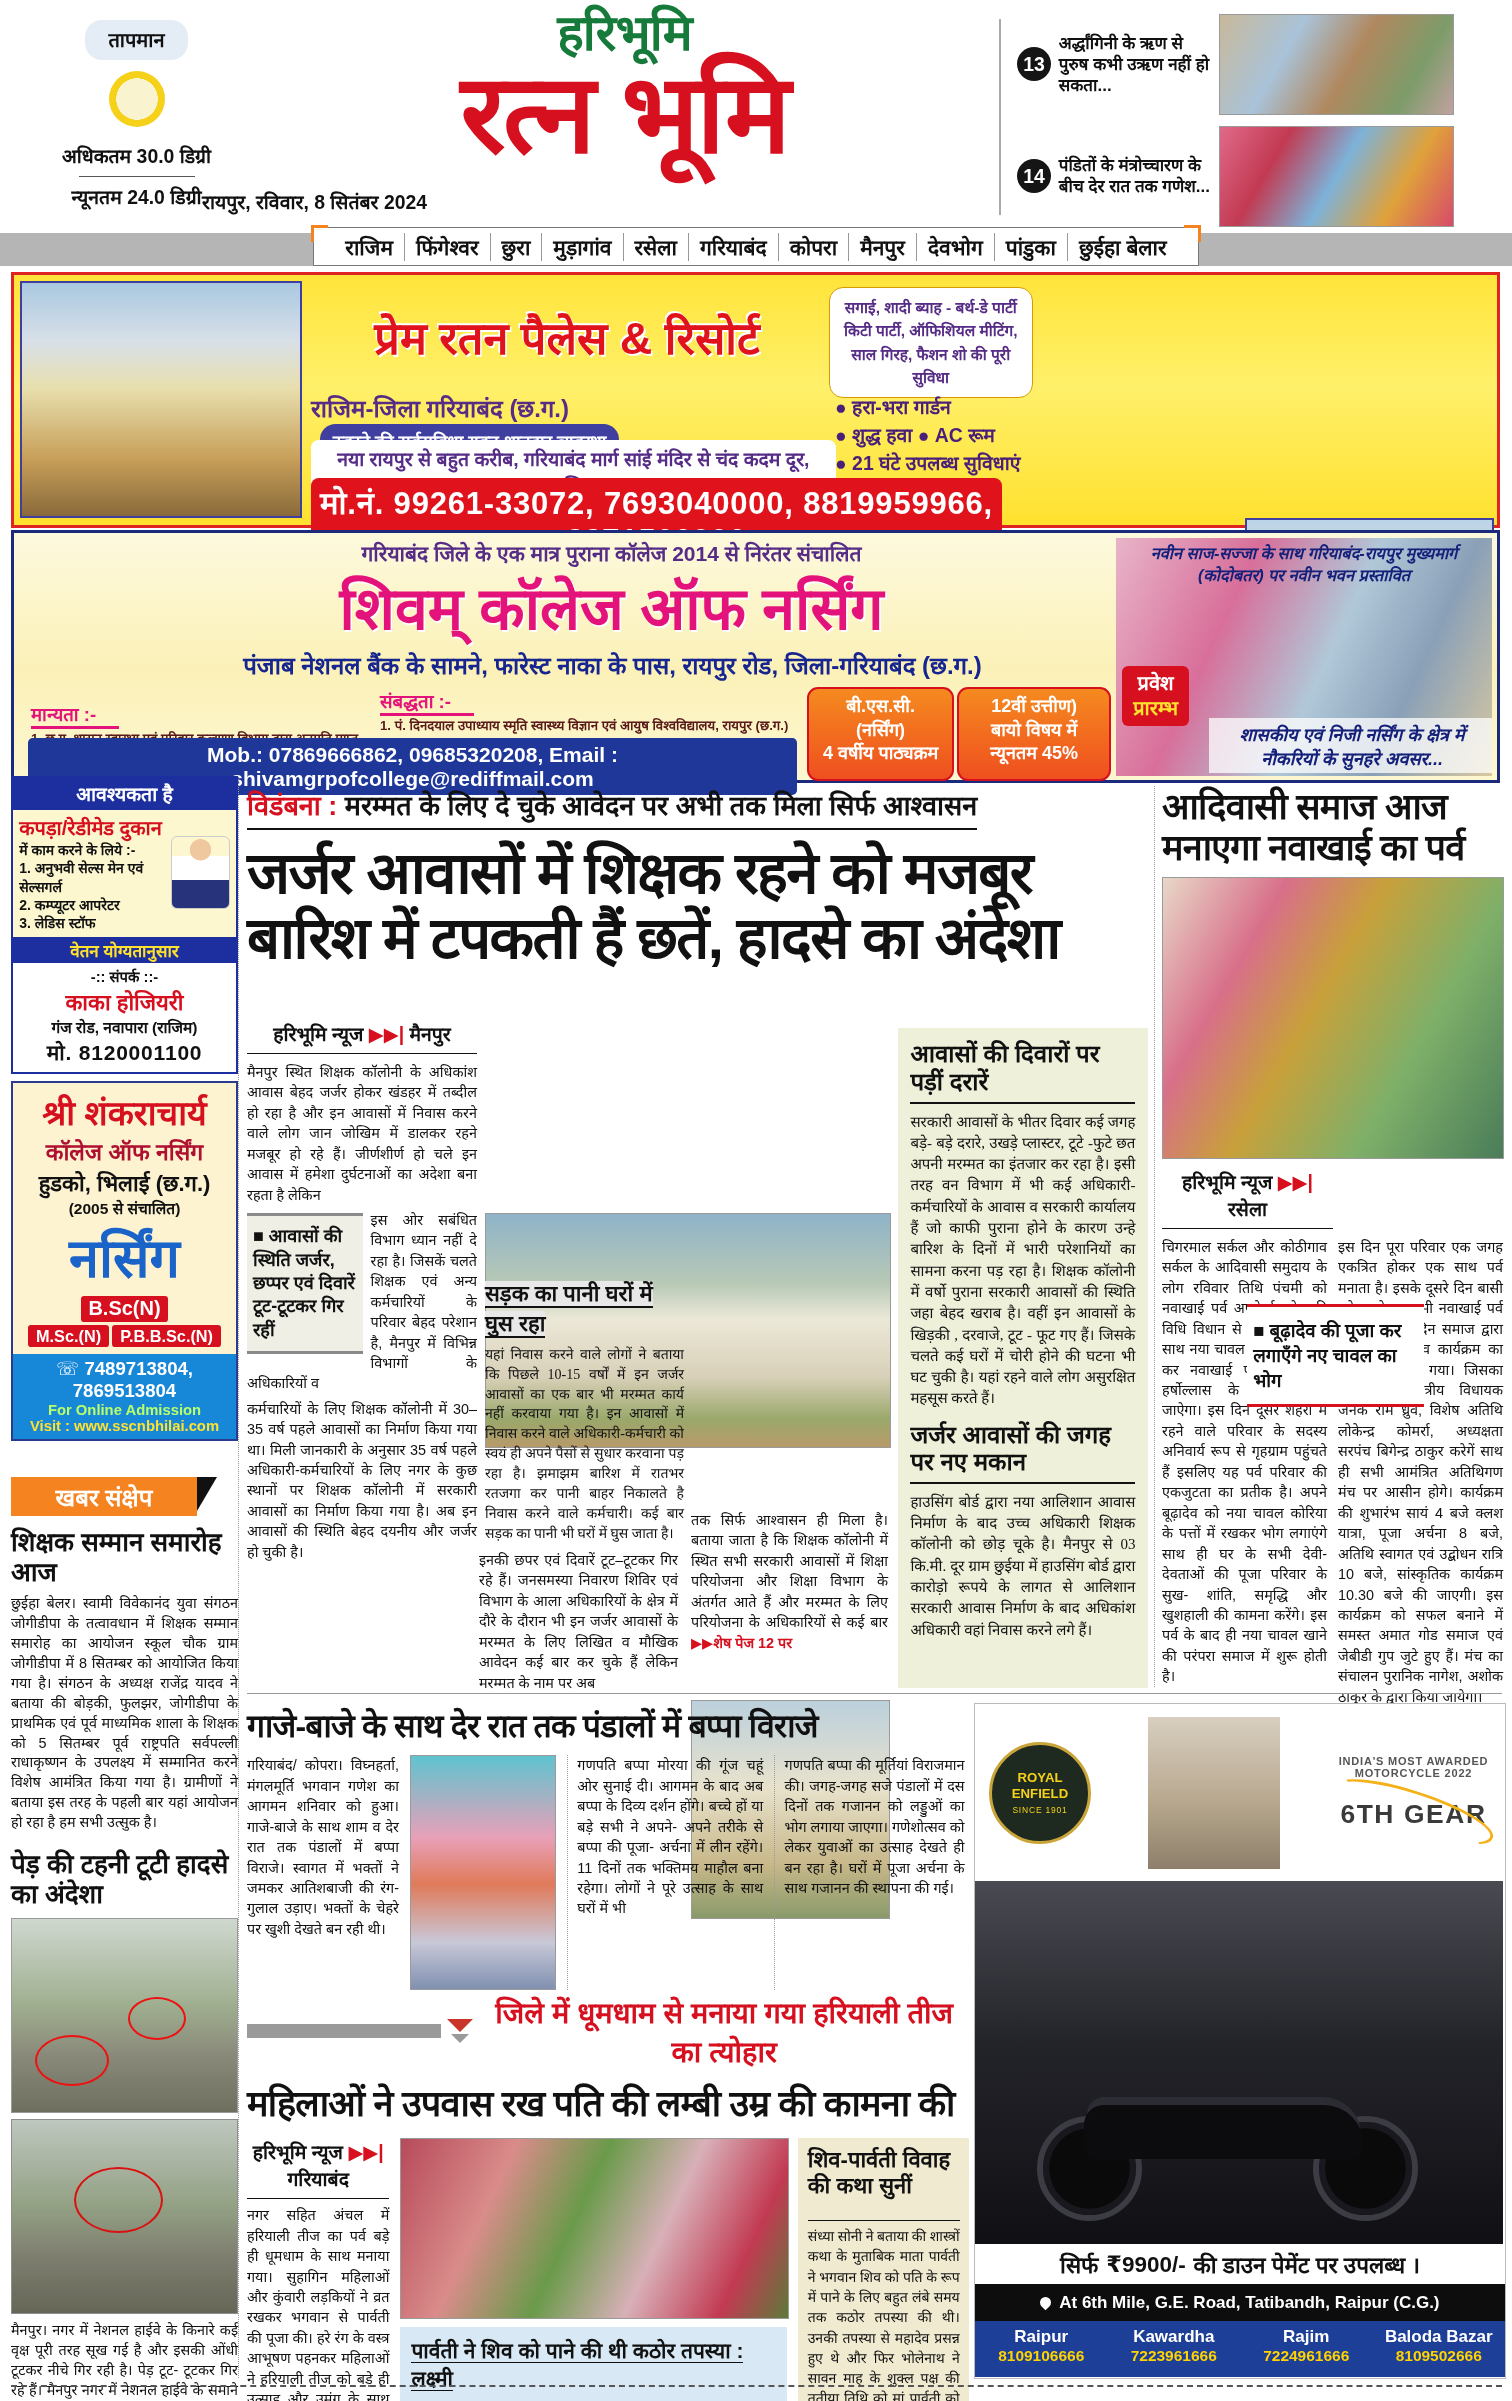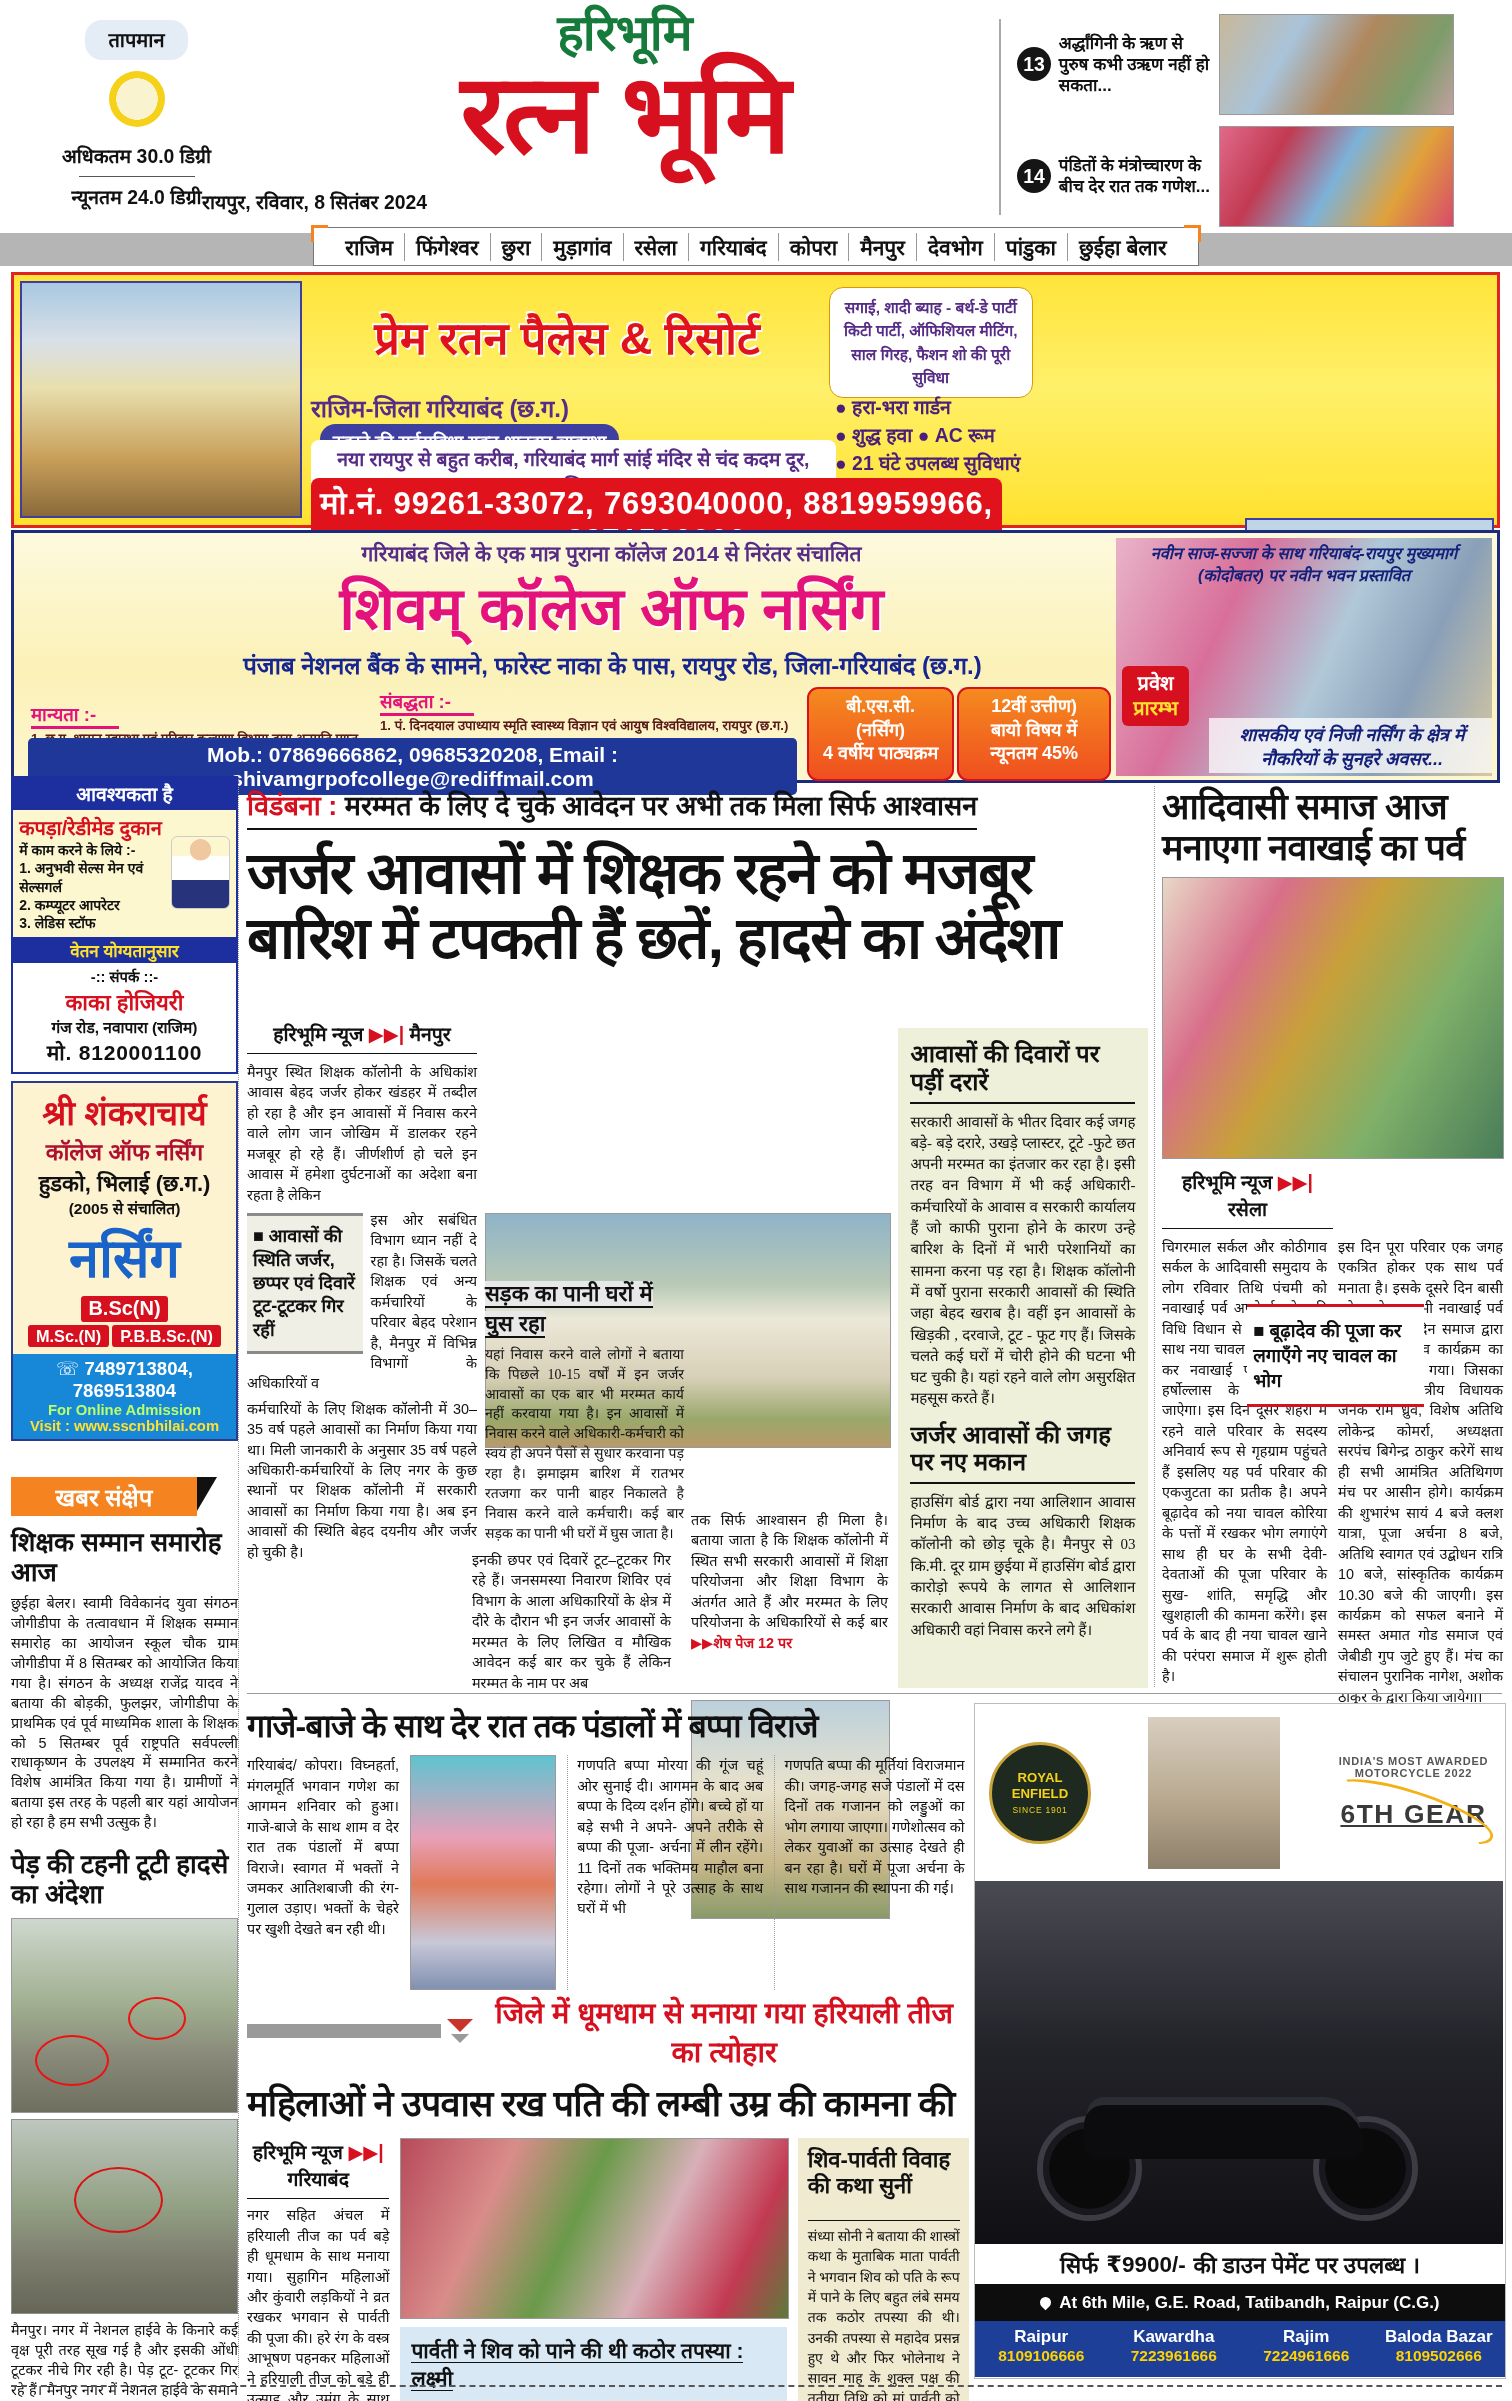--- a/index.html
+++ b/index.html
@@ -307,21 +307,21 @@
     </div>
 
     <div class="abs photo ph-house" style="left:238px;top:242px;width:404px;height:233px;"></div>
 
     <div class="abs" style="left:238px;top:491px;width:199px;">
       <div class="sadak-h">सड़क का पानी घरों में घुस रहा</div>
       <div class="sadak-b just" style="margin-top:7.8px;">यहां निवास करने वाले लोगों ने बताया कि पिछले 10-15 वर्षों में इन जर्जर आवासों का एक बार भी मरम्मत कार्य नहीं करवाया गया है। इन आवासों में निवास करने वाले अधिकारी-कर्मचारी को स्वयं ही अपने पैसों से सुधार करवाना पड़ रहा है। झमाझम बारिश में रातभर रतजगा कर पानी बाहर निकालते है निवास करने वाले कर्मचारी। कई बार सड़क का पानी भी घरों में घुस जाता है।</div>
     </div>
     <div class="abs photo ph-house2" style="left:444px;top:494px;width:197px;height:217px;"></div>
 
-    <div class="abs body-txt just" style="left:225px;top:764px;width:199px;">इनकी छपर एवं दिवारें टूट–टूटकर गिर रहे हैं। जनसमस्या निवारण शिविर एवं विभाग के आला अधिकारियों के क्षेत्र में दौरे के दौरान भी इन जर्जर आवासों के मरम्मत के लिए लिखित व मौखिक आवेदन कई बार कर चुके हैं लेकिन मरम्मत के नाम पर अब</div>
+    <div class="abs body-txt just" style="left:232px;top:764px;width:199px;">इनकी छपर एवं दिवारें टूट–टूटकर गिर रहे हैं। जनसमस्या निवारण शिविर एवं विभाग के आला अधिकारियों के क्षेत्र में दौरे के दौरान भी इन जर्जर आवासों के मरम्मत के लिए लिखित व मौखिक आवेदन कई बार कर चुके हैं लेकिन मरम्मत के नाम पर अब</div>
     <div class="abs body-txt just" style="left:444px;top:724px;width:197px;">
       <span>तक सिर्फ आश्वासन ही मिला है। बताया जाता है कि शिक्षक कॉलोनी में स्थित सभी सरकारी आवासों में शिक्षा परियोजना और शिक्षा विभाग के अंतर्गत आते हैं और मरम्मत के लिए परियोजना के अधिकारियों से कई बार</span>
       <span class="contd">▶▶</span><span class="contd">शेष पेज 12 पर</span>
     </div>
 
     <div class="abs cream" style="left:651px;top:242px;width:225px;height:635px;">
       <div class="cream-h">आवासों की दिवारों पर पड़ीं दरारें</div>
       <div class="cream-b just" style="margin-top:7.8px;">सरकारी आवासों के भीतर दिवार कई जगह बड़े- बड़े दरारे, उखड़े प्लास्टर, टूटे -फुटे छत अपनी मरम्मत का इंतजार कर रहा है। इसी तरह वन विभाग में भी कई अधिकारी-कर्मचारियों के आवास व सरकारी कार्यालय हैं जो काफी पुराना होने के कारण उन्हे बारिश के दिनों में भारी परेशानियों का सामना करना पड़ रहा है। शिक्षक कॉलोनी में वर्षो पुराना सरकारी आवासों की स्थिति जहा बेहद खराब है। वहीं इन आवासों के खिड़की , दरवाजे, टूट - फूट गए हैं। जिसके चलते कई घरों में चोरी होने की घटना भी घट चुकी है। यहां रहने वाले लोग असुरक्षित महसूस करते हैं।</div>
       <div class="cream-h" style="margin-top:11px;">जर्जर आवासों की जगह पर नए मकान</div>
       <div class="cream-b just" style="margin-top:7.8px;">हाउसिंग बोर्ड द्वारा नया आलिशान आवास निर्माण के बाद उच्च अधिकारी शिक्षक कॉलोनी को छोड़ चूके है। मैनपुर से 03 कि.मी. दूर ग्राम छुईया में हाउसिंग बोर्ड द्वारा कारोड़ो रूपये के लागत से आलिशान सरकारी आवास निर्माण के बाद अधिकांश अधिकारी वहां निवास करने लगे हैं।</div>
@@ -383,21 +383,21 @@
 
   <div class="abs re" style="left:974px;top:1703px;width:530px;height:674px;">
     <div style="display:flex;align-items:center;justify-content:space-between;padding:11px 14px;height:155px;">
       <div class="re-badge">
         <div class="b1">ROYAL ENFIELD</div>
         <div class="b2">SINCE 1901</div>
       </div>
       <div class="photo ph-rider" style="width:132px;height:152px;border:none;"></div>
       <div class="center" style="width:155px;">
         <div class="re-award">INDIA'S MOST AWARDED MOTORCYCLE 2022</div>
-        <div class="re-gear" style="margin-top:20px;text-decoration:underline;">6TH GEAR</div>
+        <div class="re-gear" style="margin-top:20px;">6TH GEAR</div>
       </div>
     </div>
     <div class="photo ph-bike" style="width:528px;height:363px;border:none;">
       <div class="wheel" style="left:62px;bottom:23px;width:93px;height:93px;"></div>
       <div class="wheel" style="right:85px;bottom:23px;width:93px;height:93px;"></div>
       <div class="abs" style="left:109px;bottom:85px;width:280px;height:54px;background:#0c0c0e;border-radius:23px 47px 15.5px 15.5px;box-shadow:0 -11px 0 -3.1px #2c2c34;"></div>
     </div>
     <div class="center" style="height:40px;display:flex;align-items:center;justify-content:center;gap:7.8px;background:#fff;">
       <span class="re-offer">सिर्फ</span>
       <span class="re-offer price">₹9900/-</span>

